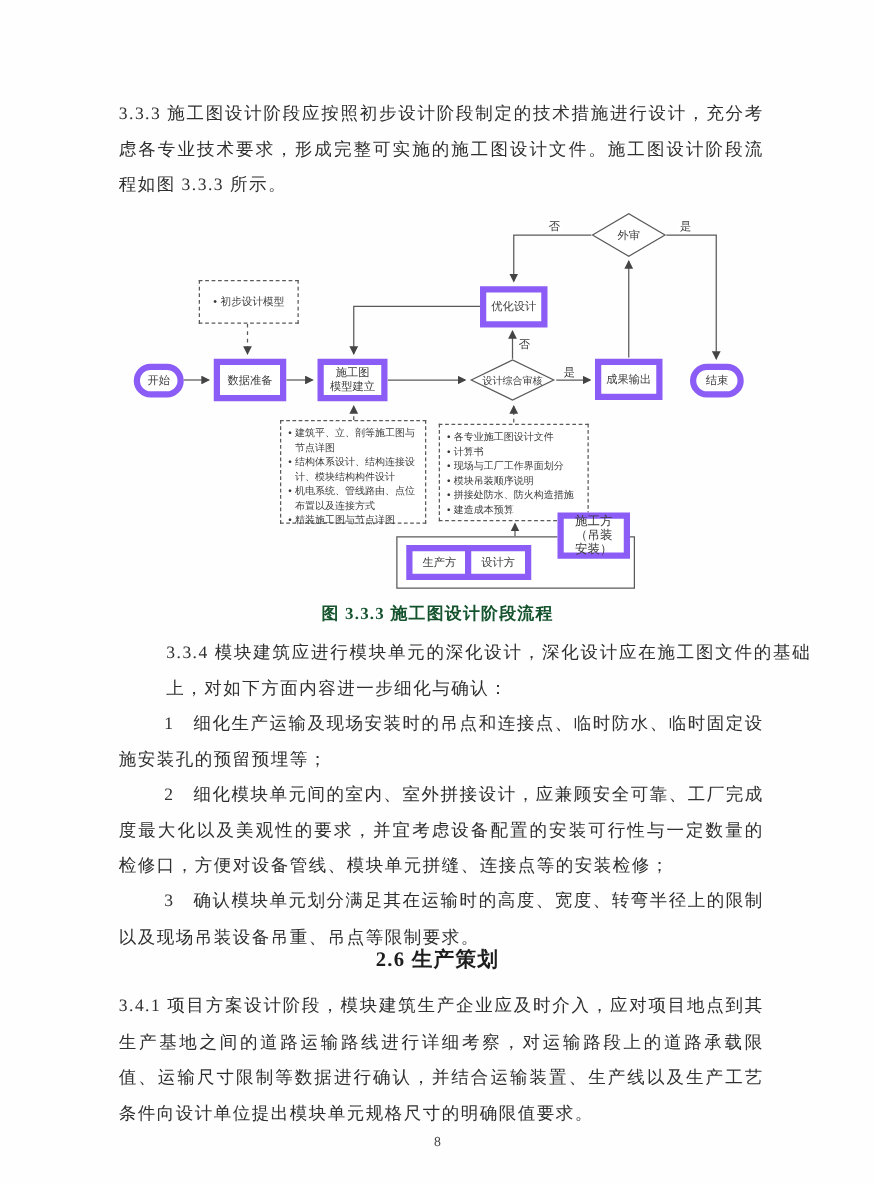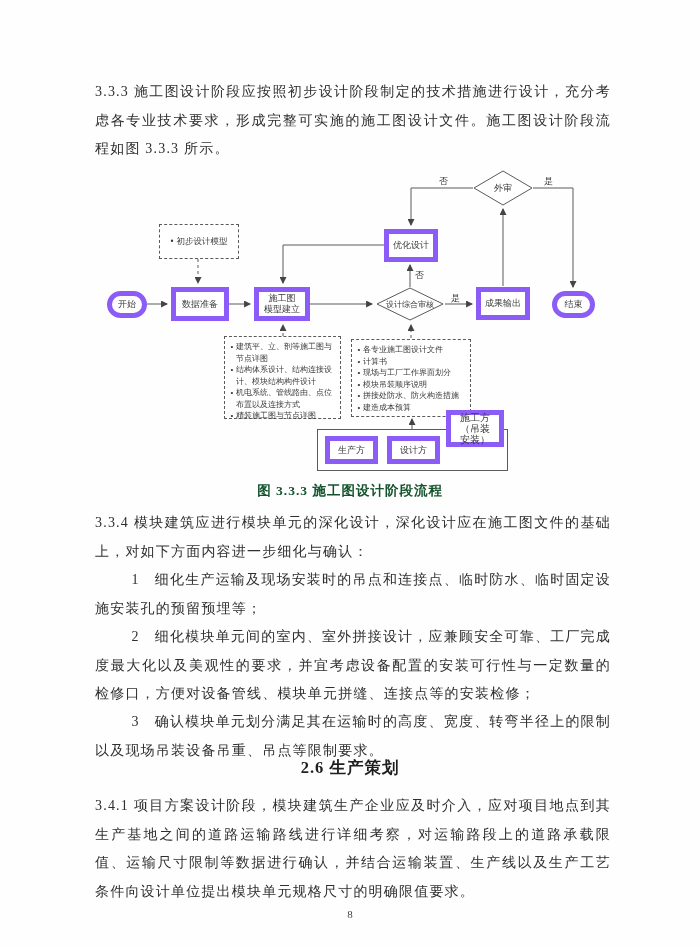--- a/index.html
+++ b/index.html
@@ -175,28 +175,28 @@
           <span>拼接处防水、防火构造措施</span>
         </div>
         <div class="fc-li">
           <span class="bullet">•</span>
           <span>建造成本预算</span>
         </div>
       </div>
 
     <div class="fc-group" style="left:317px;top:429px;width:191px;height:42px;"></div>
     <div class="fc-node" style="left:325px;top:436px;width:53px;height:28px;">生产方</div>
-    <div class="fc-node" style="left:387px;top:436px;width:53px;height:28px;">设计方</div>
+    <div class="fc-node" style="left:372px;top:436px;width:53px;height:28px;">设计方</div>
     <div class="fc-node" style="left:446px;top:410px;width:58px;height:37px;font-size:10px;">施工方（吊装
 安装）</div>
   </div>
 
   <div class="caption" style="top:482px;">图 3.3.3 施工图设计阶段流程</div>
 
-  <div class="para" style="top:509px;">3.3.4 模块建筑应进行模块单元的深化设计，深化设计应在施工图文件的基础上，对如下方面内容进一步细化与确认：</div>
+  <div class="para" style="top:509px;margin-left:38px;">3.3.4 模块建筑应进行模块单元的深化设计，深化设计应在施工图文件的基础上，对如下方面内容进一步细化与确认：</div>
 
   <div class="para indent" style="top:566px;">1　细化生产运输及现场安装时的吊点和连接点、临时防水、临时固定设施安装孔的预留预埋等；</div>
   <div class="para indent" style="top:623px;">2　细化模块单元间的室内、室外拼接设计，应兼顾安全可靠、工厂完成度最大化以及美观性的要求，并宜考虑设备配置的安装可行性与一定数量的检修口，方便对设备管线、模块单元拼缝、连接点等的安装检修；</div>
   <div class="para indent" style="top:708px;">3　确认模块单元划分满足其在运输时的高度、宽度、转弯半径上的限制以及现场吊装设备吊重、吊点等限制要求。</div>
 
   <div class="heading" style="top:757px;">2.6 生产策划</div>
 
   <div class="para" style="top:792px;">3.4.1 项目方案设计阶段，模块建筑生产企业应及时介入，应对项目地点到其生产基地之间的道路运输路线进行详细考察，对运输路段上的道路承载限值、运输尺寸限制等数据进行确认，并结合运输装置、生产线以及生产工艺条件向设计单位提出模块单元规格尺寸的明确限值要求。</div>
 
   <div class="pageno" style="top:908px;">8</div>

